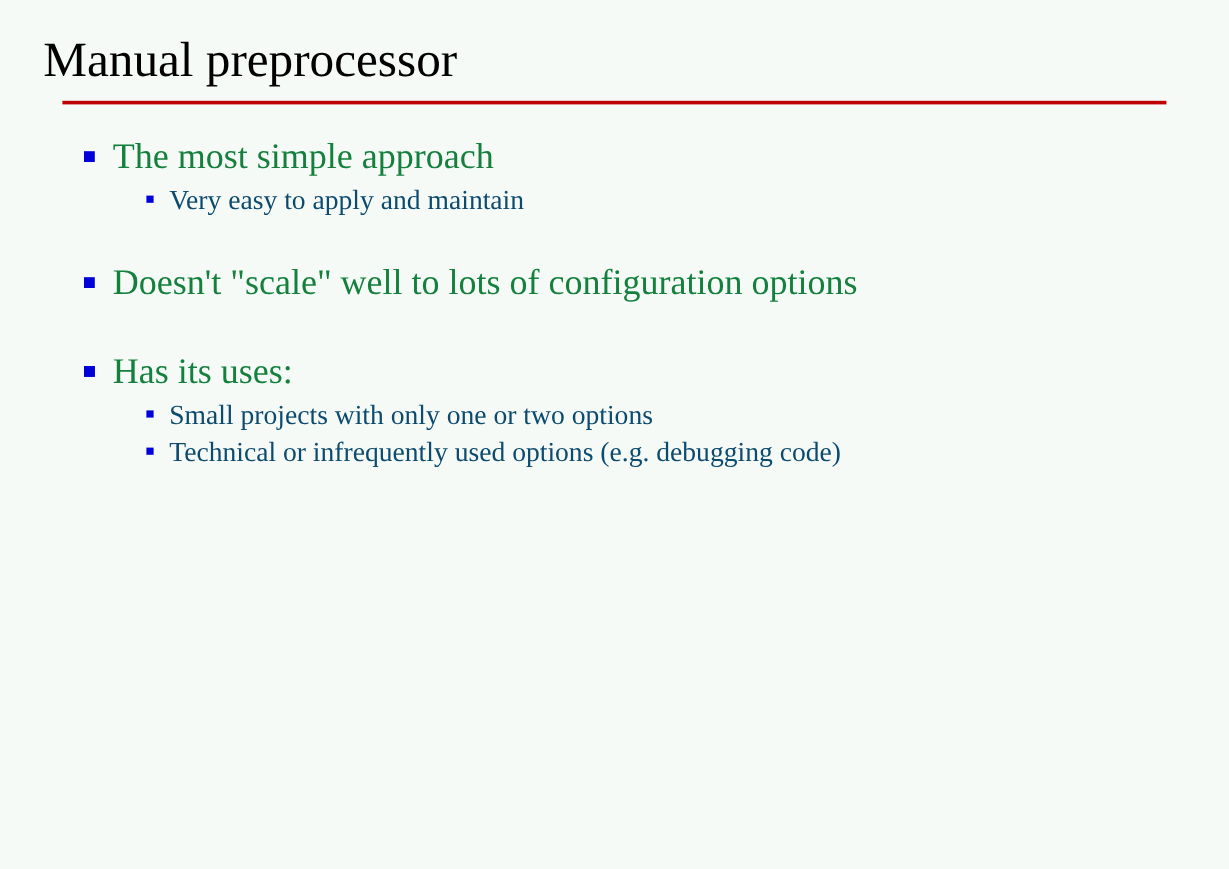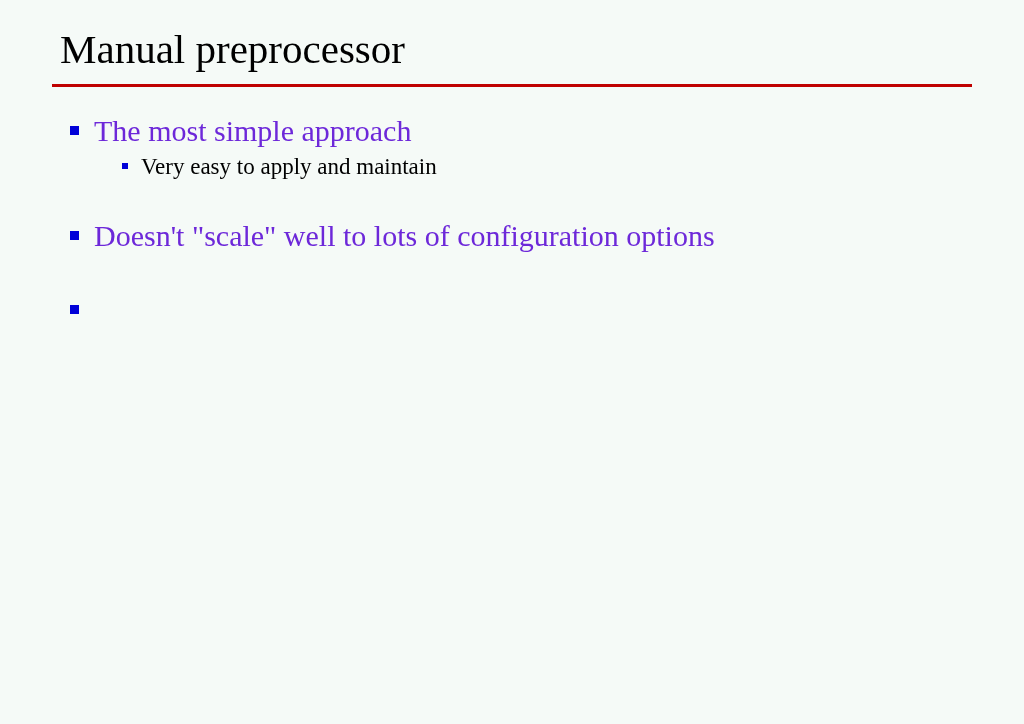--- a/index.html
+++ b/index.html
@@ -18,21 +18,21 @@
   .slide {
     position: relative;
     width: 1024px;
     height: 724px;
     background: #f5faf7;
   }
 
   
   .title-block {
     position: absolute;
-    left: 60px;
+    left: 36px;
     top: 24px;
     width: 920px;
   }
   .slide-title {
     font-family: "Liberation Serif", "DejaVu Serif", serif;
     font-size: 41px;
     font-weight: normal;
     line-height: 50px;
     letter-spacing: 0px;
     color: #000000;
@@ -63,21 +63,21 @@
   .group + .group {
     margin-top: 33px;
   }
 
   
   .l1 {
     position: relative;
     padding-left: 94px;
     font-size: 30px;
     line-height: 41px;
-    color: #6d28d9;
+    color: #15803d;
     white-space: nowrap;
   }
   .l1 .bullet {
     position: absolute;
     left: 70px;
     top: 16px;
     width: 9px;
     height: 9px;
     background: #0000d8;
     display: block;
@@ -85,21 +85,21 @@
   .l1 .txt {
     display: inline;
   }
 
   
   .l2 {
     position: relative;
     padding-left: 141px;
     font-size: 23px;
     line-height: 31px;
-    color: #000000;
+    color: #0c4a6e;
   }
   .l2 .bullet {
     position: absolute;
     left: 122px;
     top: 12px;
     width: 6px;
     height: 6px;
     background: #0000d8;
     display: block;
   }
@@ -141,15 +141,29 @@
         <span class="txt">Doesn't "scale" well to lots of configuration options</span>
       </div>
     </div>
 
     <div class="group">
       <div class="l1">
         <span class="bullet"></span>
       </div>
     </div>
 
+    <div class="group">
+      <div class="l1">
+        <span class="bullet"></span>
+        <span class="txt">Has its uses:</span>
+      </div>
+      <div class="l2">
+        <span class="bullet"></span>
+        <span class="txt">Small projects with only one or two options</span>
+      </div>
+      <div class="l2 wrap">
+        <span class="bullet"></span>
+        <span class="txt">Technical or infrequently used options (e.g. debugging code)</span>
+      </div>
+    </div>
 
   </div>
 </div>
 
 </body></html>

